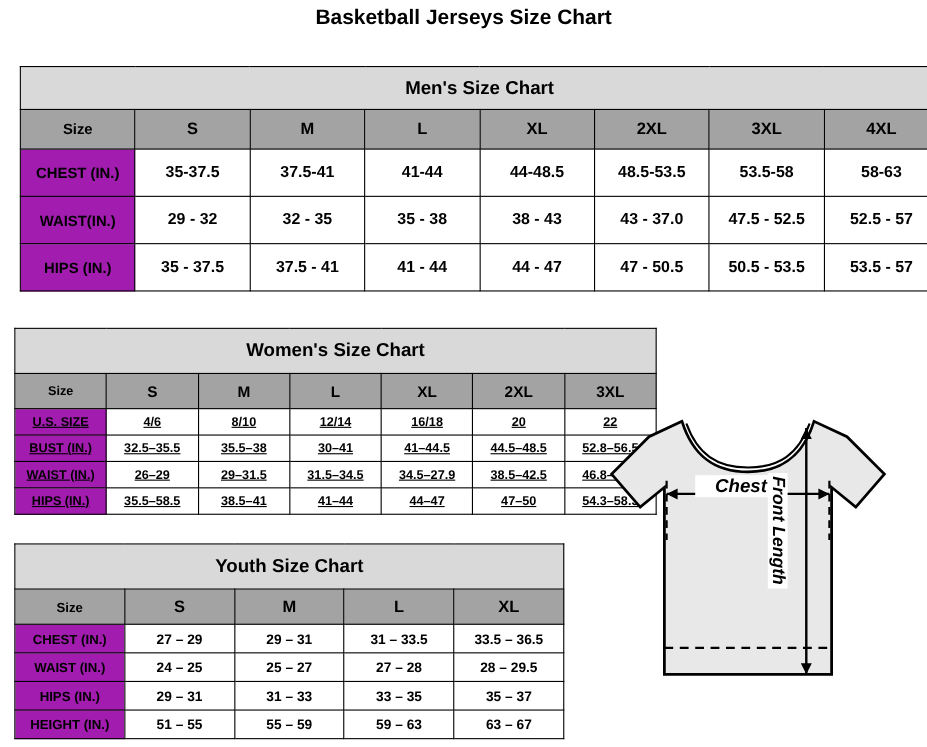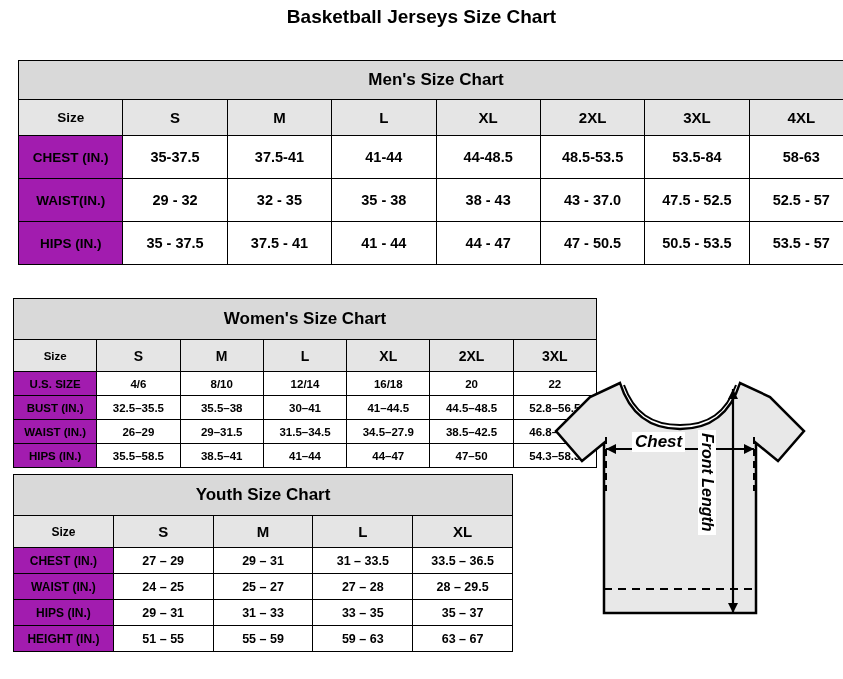--- a/index.html
+++ b/index.html
@@ -31,55 +31,55 @@
   }
   .hdr-band{
     background:#d9d9d9;
     font-weight:bold;
   }
   .row-hdr{
     background:#a21caf;
     font-weight:bold;
   }
   .col-hdr{
-    background:#e5e5e5;
+    background:#a3a3a3;
     font-weight:bold;
   }
 
   
   #men-wrap{position:absolute;left:18px;top:60px;}
   #men-table{width:836px;}
   #men-table .band{height:36px;font-size:17px;}
   #men-table .hrow{height:36px;font-size:15px;}
   #men-table .drow{height:43px;font-size:14.5px;font-weight:bold;}
   #men-table .lbl{font-size:13.5px;font-weight:bold;}
 
   
   #women-wrap{position:absolute;left:13px;top:298px;}
   #women-table{width:584px;}
   #women-table .band{height:38px;font-size:17px;}
   #women-table .hrow{height:32px;font-size:14px;}
-  #women-table .drow{height:24px;font-size:11.5px;font-weight:bold;}
+  #women-table .drow{height:24px;font-size:11.5px;font-weight:bold;text-decoration:underline;}
   #women-table .lbl{font-size:11.5px;font-weight:bold;}
 
   
-  #youth-wrap{position:absolute;left:13px;top:474px;}
+  #youth-wrap{position:absolute;left:13px;top:494px;}
   #youth-table{width:500px;}
   #youth-table .band{height:38px;font-size:17px;}
   #youth-table .hrow{height:32px;font-size:15px;}
   #youth-table .drow{height:26px;font-size:12.5px;font-weight:bold;}
   #youth-table .lbl{font-size:12px;font-weight:bold;}
 
   
   #shirt{position:absolute;left:520px;top:345px;width:320px;height:320px;}
   .lbl-chest{
     position:absolute;
     left:632px;top:432px;
     font-size:17px;font-style:italic;font-weight:bold;
-    background:#fff;padding:0 3px;
+    background:#fff;padding:0 18px;
   }
   .lbl-front{
     position:absolute;
     left:716px;top:430px;
     font-size:16px;font-style:italic;font-weight:bold;
     transform:rotate(90deg);
     transform-origin:left top;
     background:#fff;padding:0 3px;
     white-space:nowrap;
   }
@@ -106,21 +106,21 @@
         <td class="col-hdr" style="width:103px">4XL</td>
       </tr>
 
       <tr class="drow">
         <td class="row-hdr lbl">CHEST (IN.)</td>
         <td>35-37.5</td>
         <td>37.5-41</td>
         <td>41-44</td>
         <td>44-48.5</td>
         <td>48.5-53.5</td>
-        <td>53.5-84</td>
+        <td>53.5-58</td>
         <td>58-63</td>
       </tr>
 
       <tr class="drow">
         <td class="row-hdr lbl">WAIST(IN.)</td>
         <td>29 - 32</td>
         <td>32 - 35</td>
         <td>35 - 38</td>
         <td>38 - 43</td>
         <td>43 - 37.0</td>

